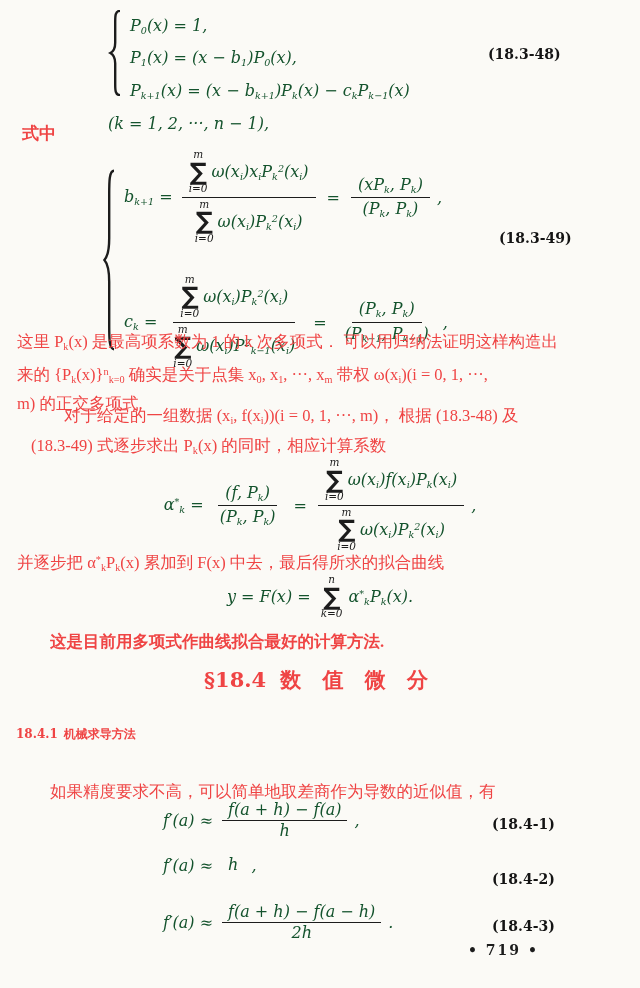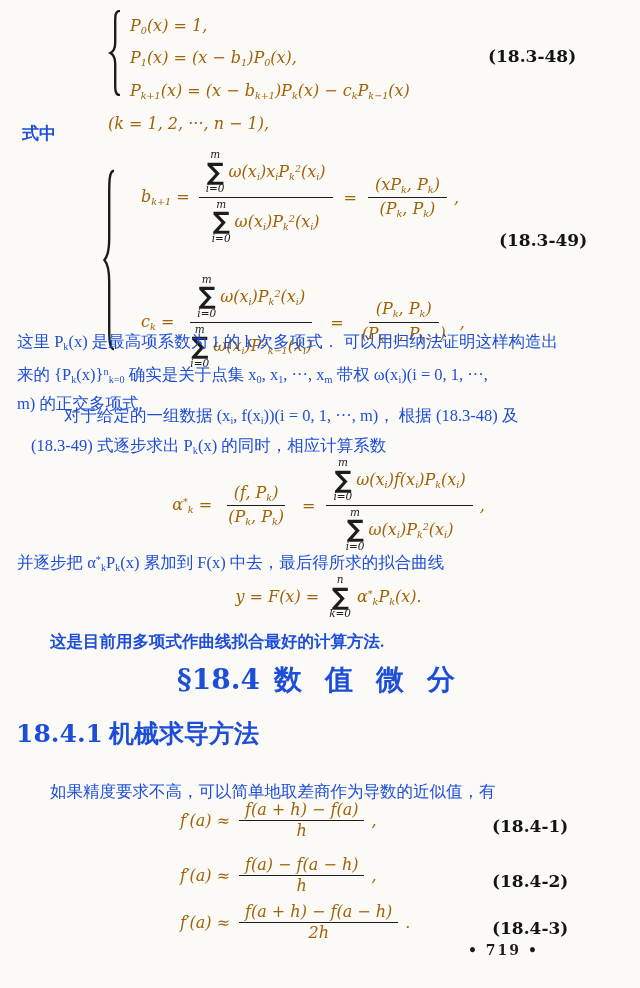--- a/index.html
+++ b/index.html
@@ -2,40 +2,40 @@
 <html><head>
 <meta charset="utf-8">
 <style>
   * { margin:0; padding:0; box-sizing:border-box; }
   body { width:640px; height:988px; background:#fbfaf6; overflow:hidden; }
   .page { position:relative; width:640px; height:988px; background:#fbfaf6; color:#1c1c1c;
           font-family:"Liberation Serif", serif; }
   .abs { position:absolute; }
 
   
-  .cjk { font-family:"Liberation Serif", serif; font-size:16.5px; line-height:24.5px; color:#1d4ed8; }
+  .cjk { font-family:"Liberation Serif", serif; font-size:16.5px; line-height:24.5px; color:#ef4444; }
   .cjk .line { white-space:nowrap; }
   .indent { text-indent:2em; }
 
   
-  .math { font-family:"DejaVu Serif", serif; font-style:italic; font-size:16px; color:#a16207; }
+  .math { font-family:"DejaVu Serif", serif; font-style:italic; font-size:16px; color:#14532d; }
   .math sub { font-size:0.6em; font-style:italic; vertical-align:-0.35em; letter-spacing:0; }
   .math sup { font-size:0.6em; vertical-align:0.55em; }
   .cjk sub { font-size:0.62em; vertical-align:-0.3em; }
   .cjk sup { font-size:0.62em; vertical-align:0.5em; }
-  .eqnum { font-family:"DejaVu Serif", serif; font-style:normal; font-weight:bold; font-size:17px; color:#141414; white-space:nowrap; }
+  .eqnum { font-family:"DejaVu Serif", serif; font-style:normal; font-weight:bold; font-size:14px; color:#141414; white-space:nowrap; }
 
   .eqrow { display:flex; align-items:center; }
   .frac { display:inline-flex; flex-direction:column; align-items:center; vertical-align:middle; margin:0 5px; }
   .frac .num, .frac .den { display:flex; align-items:center; justify-content:center; gap:4px; padding:1px 7px 2px; }
   .frac .num { border-bottom:1.5px solid #1c1c1c; }
   .sum { display:inline-flex; flex-direction:column; align-items:center; line-height:1; }
   .sum .lim { font-family:"DejaVu Serif", serif; font-style:italic; font-size:10.5px; line-height:1.1; }
   .sum .sigma { font-family:"DejaVu Sans", sans-serif; font-style:normal; font-size:24px; line-height:0.95; font-weight:bold; }
-  .lhs { white-space:nowrap; margin-right:4px;margin-left:17px; }
+  .lhs { white-space:nowrap; margin-right:4px; }
   .eqsign { margin:0 6px; font-style:normal; }
   .trail { margin-left:2px; }
 
   .brace-svg { flex:none; margin-right:6px; }
 
   
   #eq48 { top:10px; left:108px; width:520px; }
   #eq48 .body { display:flex; align-items:stretch; }
   #eq48 .lines { display:flex; flex-direction:column; justify-content:space-between; padding:2px 0; }
   #eq48 .lines .math { line-height:27px; white-space:nowrap; }
@@ -48,24 +48,24 @@
   #eq49 { top:148px; left:102px; width:536px; }
   #eq49 .body { display:flex; align-items:center; }
   #eq49 .rows { display:flex; flex-direction:column; gap:26px; }
   #eq49 .eqnum { position:absolute; left:397px; top:82px; }
 
   
   #alpha { top:456px; left:0; width:640px; display:flex; justify-content:center; }
   #fit   { top:574px; left:0; width:640px; display:flex; justify-content:center; }
 
   
-  #h-section { top:668px; left:0; width:640px; text-align:center; font-size:28px; font-weight:bold; }
+  #h-section { top:668px; left:0; width:640px; text-align:center; font-size:21px; font-weight:bold; }
   #h-section .no { font-family:"DejaVu Serif", serif; margin-right:14px; }
   #h-section .ttl { letter-spacing:8px; }
-  #h-sub { top:722px; left:16px; font-size:25px; font-weight:bold; }
+  #h-sub { top:722px; left:16px; font-size:12px; font-weight:bold; }
   #h-sub .no { font-family:"DejaVu Serif", serif; margin-right:6px; }
 
   
   #p1 { top:330px; left:17px; width:608px; }
   #p2 { top:404px; left:17px; width:608px;margin-left:14px; }
   #p3 { top:548px; left:17px; width:608px; }
   #p4 { top:630px; left:17px; width:608px;font-weight:bold; }
   #p5 { top:780px; left:17px; width:608px; }
 
   
@@ -262,23 +262,20 @@
       </span>
       <span class="math trail">,</span>
     </div>
     <span class="eqnum">(18.4-1)</span>
   </div>
 
   <div class="abs drow" id="d2">
     <div class="formula eqrow">
       <span class="math lhs">f′(a) ≈</span>
       <span class="frac">
-        <span class="num">
-            <span class="math">f(a) − f(a − h)</span>
-          </span>
         <span class="den">
             <span class="math">h</span>
           </span>
       </span>
       <span class="math trail">,</span>
     </div>
     <span class="eqnum">(18.4-2)</span>
   </div>
 
   <div class="abs drow" id="d3">

